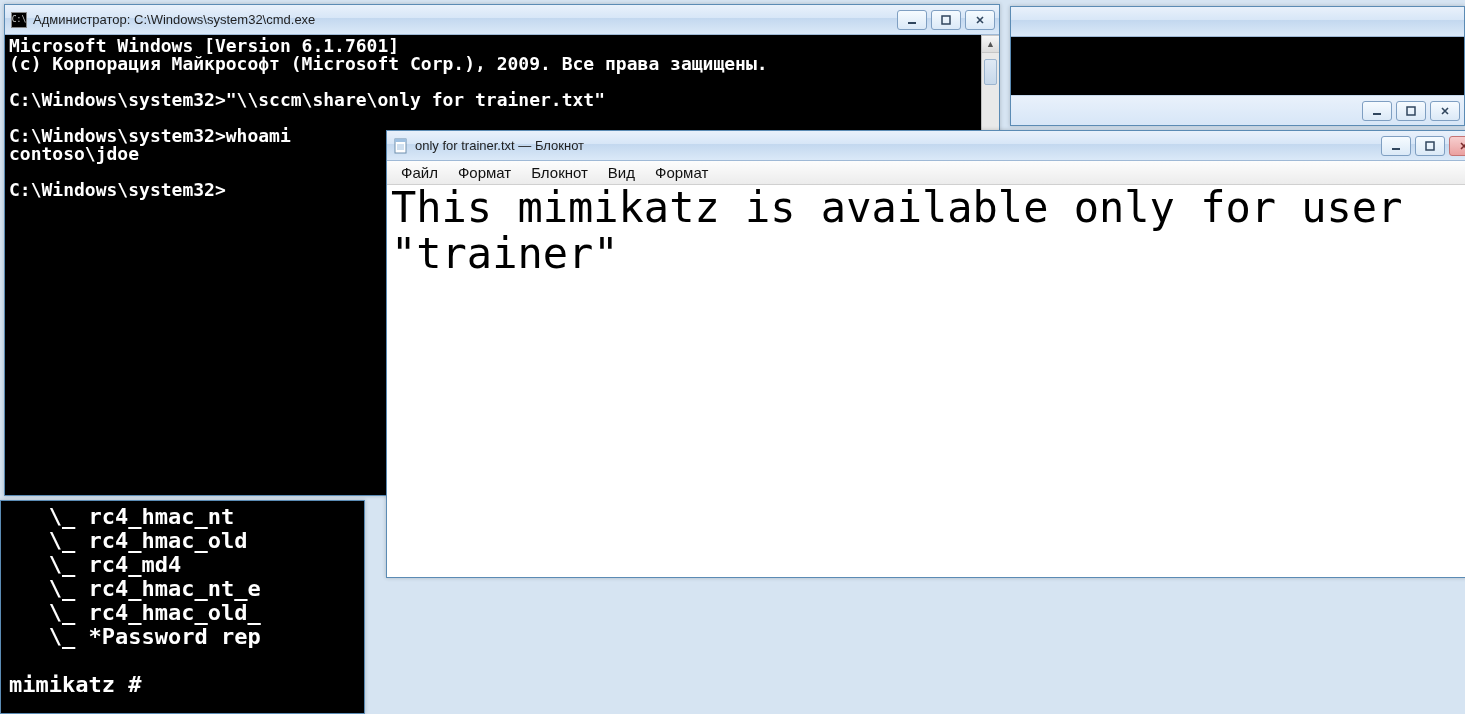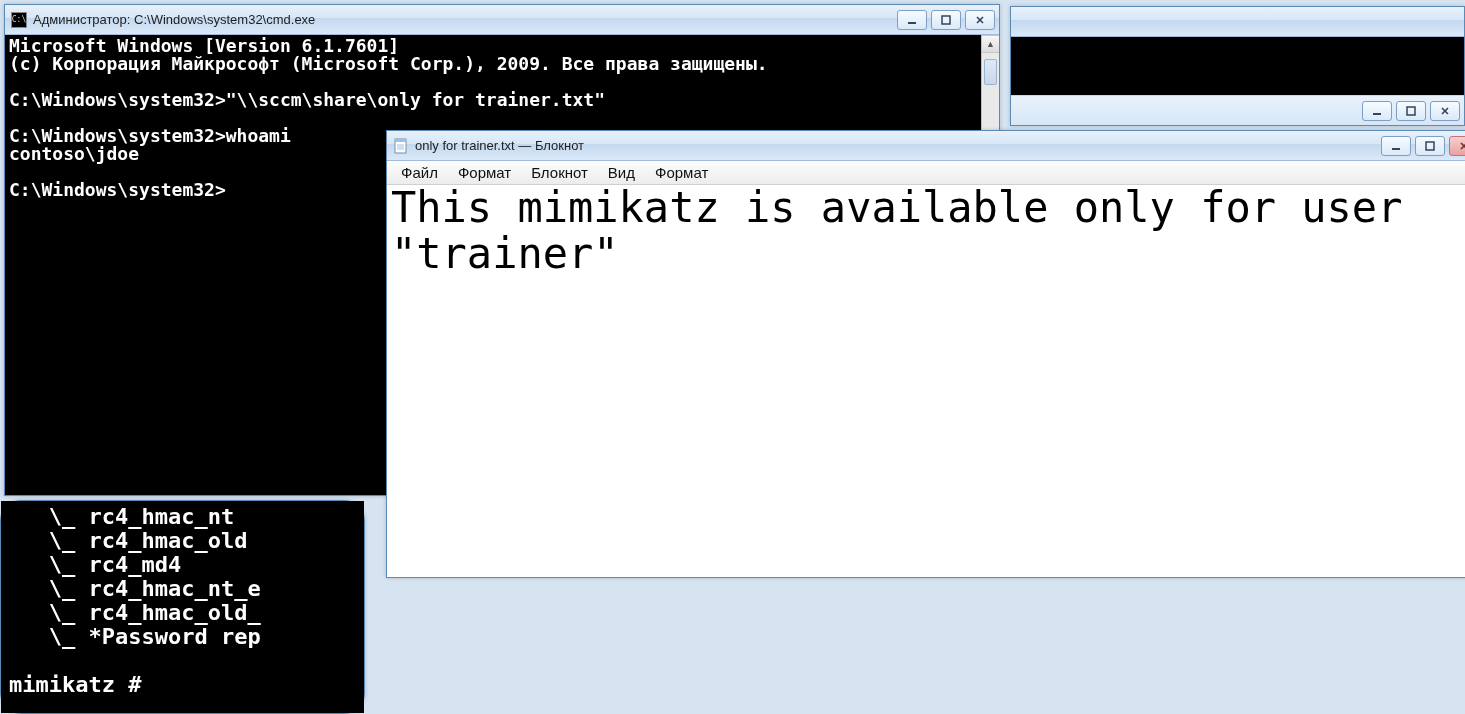--- a/index.html
+++ b/index.html
@@ -107,21 +107,21 @@
 
 C:\Windows\system32&gt;</div>
     <div class="cmd-scroll">
       <div class="arrow">▲</div>
       <div class="thumb"></div>
       <div class="arrow" style="position:absolute;bottom:0;left:0;width:100%;">▼</div>
     </div>
   </div>
 </div>
 
-<div class="window mimi-window" style="z-index:9;border-radius:21px;">
+<div class="window mimi-window" style="z-index:9;">
   <div class="mimi-body">   \_ rc4_hmac_nt
    \_ rc4_hmac_old
    \_ rc4_md4
    \_ rc4_hmac_nt_e
    \_ rc4_hmac_old_
    \_ *Password rep
 
 mimikatz #</div>
 </div>
 

